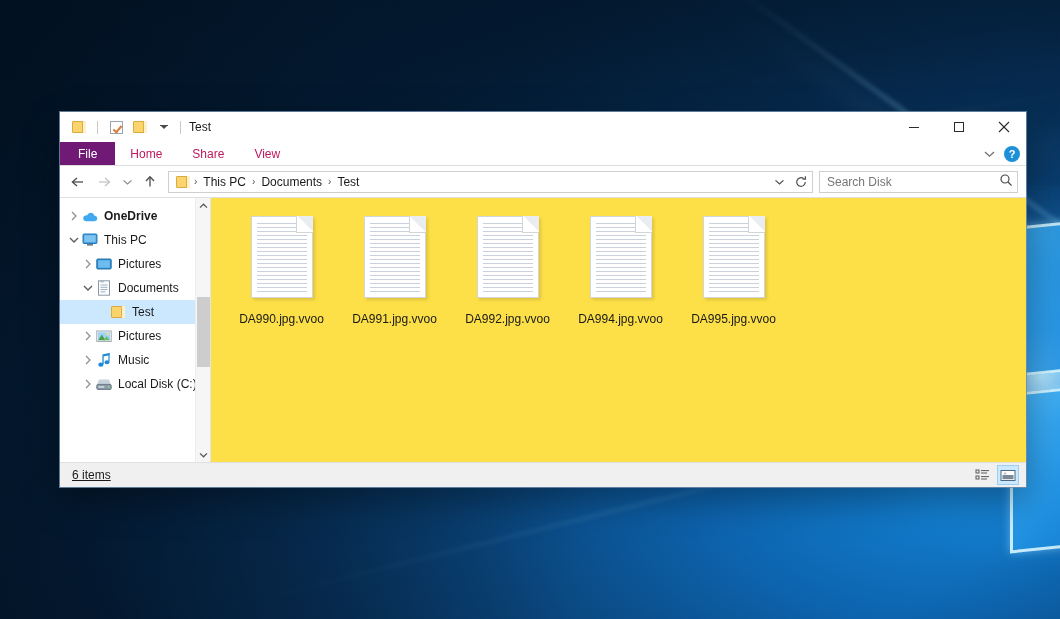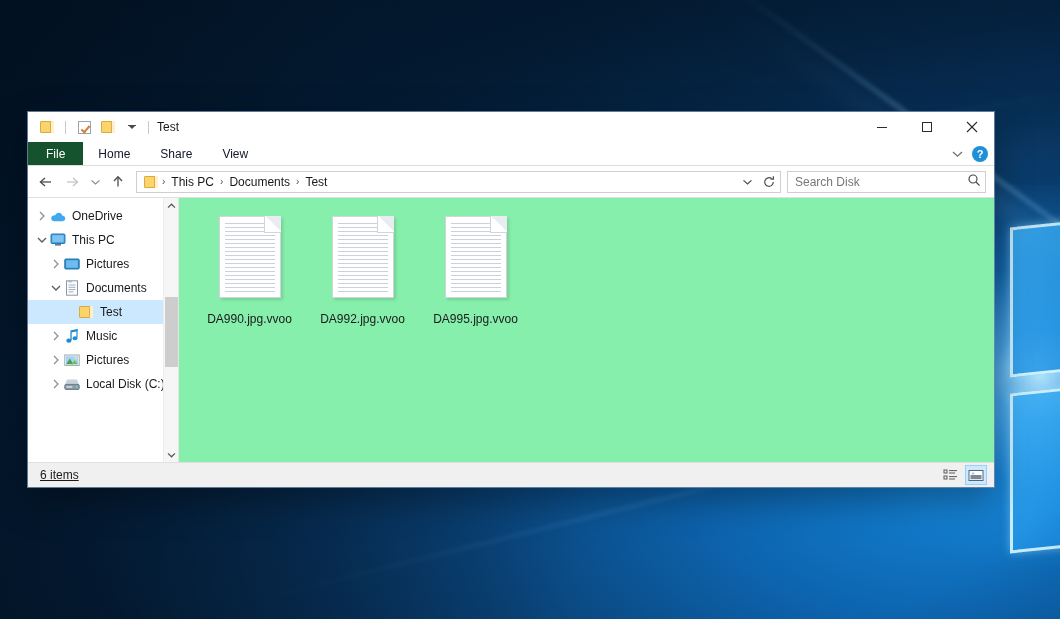--- a/index.html
+++ b/index.html
@@ -68,21 +68,21 @@
   .pane-tl { left: 2px;   top: -150px; width: 66px;  height: 150px; transform: skewY(-6deg); }
   .pane-bl { left: 2px;   top: 16px;   width: 66px;  height: 160px; transform: skewY(-6deg); }
 
   .wp-vignette {
     background: radial-gradient(ellipse 1150px 760px at 52% 46%, rgba(0,0,0,0) 52%, rgba(0,12,26,0.45) 100%);
   }
 
   
   #explorer {
     position: absolute;
-    left: 28px; top: 112px;
+    left: 60px; top: 112px;
     width: 966px; height: 375px;
     background: #ffffff;
     box-shadow: 0 0 0 1px rgba(110,140,170,0.85), 0 14px 34px rgba(0,0,0,0.34);
     display: flex;
     flex-direction: column;
     font-size: 12px;
     color: #000;
   }
 
   
@@ -163,24 +163,24 @@
     background: #ffffff;
     display: flex;
     align-items: stretch;
     flex: 0 0 auto;
     position: relative;
     border-bottom: 1px solid #dcdcdc;
   }
   .tab {
     padding: 0 15px;
     display: flex; align-items: center;
-    font-size: 12px; color: #0f172a;
+    font-size: 12px; color: #be185d;
   }
   .tab.file {
-    background: #14532d;
+    background: #701a75;
     color: #fff;
     padding: 0 18px;
   }
   .ribbon-right {
     position: absolute; right: 6px; top: 0;
     height: 24px; display: flex; align-items: center; gap: 8px;
   }
   .chev-down {
     width: 13px; height: 13px;
     display: flex; align-items: center; justify-content: center;
@@ -300,21 +300,21 @@
   .ns-track { flex: 1; width: 15px; position: relative; }
   .ns-thumb {
     position: absolute;
     left: 1px; width: 13px;
     top: 36%; height: 30%;
     background: #cdcdcd;
   }
 
   .content {
     flex: 1;
-    background: #86efac;
+    background: #fde047;
     border-left: 1px solid #e4e4e4;
     padding: 12px 0 0 14px;
     min-width: 0;
     overflow: hidden;
   }
   .file-grid {
     display: flex;
     flex-wrap: wrap;
     gap: 0px;
   }
@@ -527,21 +527,21 @@
               <line x1="9" y1="9" x2="12.6" y2="12.6" stroke="#4c4c4c" stroke-width="1.3"></line>
             </svg>
         </span>
       </div>
     </div>
 
     <div class="win-body">
 
       <div class="navpane">
         <div id="nav-list">
-            <div class="nav-item" style="padding-left: 6px;">
+            <div class="nav-item" style="padding-left: 6px; font-weight: bold;">
               <span class="nav-expander">
                 <svg width="8" height="10" viewBox="0 0 8 10">
                   <polyline points="2,1 6,5 2,9" fill="none" stroke="#8f8f8f" stroke-width="1.3"></polyline>
                 </svg>
               </span>
               <span class="nav-ico">
                 <svg width="17" height="13" viewBox="0 0 17 13">
                   <path d="M4.3 11.5h8.6c2.1 0 3.3-1.3 3.3-2.9 0-1.6-1.3-2.8-2.9-2.8-.3-2-1.9-3.4-3.9-3.4-1.8 0-3.3 1.1-3.8 2.7-.2 0-.3 0-.5 0C2.9 5.1 1.3 6.5 1.3 8.3c0 1.8 1.4 3.2 3 3.2z" fill="#40a9f0"></path>
                 </svg>
               </span>
@@ -601,46 +601,46 @@
               </span>
               <span class="nav-label">Test</span>
             </div>
             <div class="nav-item" style="padding-left: 20px;">
               <span class="nav-expander">
                 <svg width="8" height="10" viewBox="0 0 8 10">
                   <polyline points="2,1 6,5 2,9" fill="none" stroke="#8f8f8f" stroke-width="1.3"></polyline>
                 </svg>
               </span>
               <span class="nav-ico">
+                <svg width="16" height="13" viewBox="0 0 16 13">
+                  <rect x="0.8" y="1" width="14.4" height="10.4" fill="#fff" stroke="#97a7b4" stroke-width="1"></rect>
+                  <rect x="2" y="2.2" width="12" height="8" fill="#9fd4f5"></rect>
+                  <polygon points="2,10.2 6,4.6 9.2,10.2" fill="#4e9e4e"></polygon>
+                  <polygon points="7.6,10.2 10.6,6.2 14,10.2" fill="#6fba5f"></polygon>
+                  <circle cx="11.8" cy="4" r="1.3" fill="#ffe07a"></circle>
+                </svg>
+              </span>
+              <span class="nav-label">Pictures</span>
+            </div>
+            <div class="nav-item" style="padding-left: 20px;">
+              <span class="nav-expander">
+                <svg width="8" height="10" viewBox="0 0 8 10">
+                  <polyline points="2,1 6,5 2,9" fill="none" stroke="#8f8f8f" stroke-width="1.3"></polyline>
+                </svg>
+              </span>
+              <span class="nav-ico">
                 <svg width="13" height="15" viewBox="0 0 13 15">
                   <path d="M5.2 1.2 11.5 0v2.2L5.2 3.4z" fill="#1e8ad6"></path>
                   <rect x="4.4" y="1.4" width="1.3" height="9.6" fill="#1e8ad6"></rect>
                   <rect x="10.4" y="0.2" width="1.2" height="8.4" fill="#1e8ad6"></rect>
                   <ellipse cx="2.9" cy="11.6" rx="2.6" ry="2.2" fill="#1e8ad6"></ellipse>
                   <ellipse cx="9" cy="9.3" rx="2.4" ry="2" fill="#1e8ad6"></ellipse>
                 </svg>
               </span>
               <span class="nav-label">Music</span>
-            </div>
-            <div class="nav-item" style="padding-left: 20px;">
-              <span class="nav-expander">
-                <svg width="8" height="10" viewBox="0 0 8 10">
-                  <polyline points="2,1 6,5 2,9" fill="none" stroke="#8f8f8f" stroke-width="1.3"></polyline>
-                </svg>
-              </span>
-              <span class="nav-ico">
-                <svg width="16" height="13" viewBox="0 0 16 13">
-                  <rect x="0.8" y="1" width="14.4" height="10.4" fill="#fff" stroke="#97a7b4" stroke-width="1"></rect>
-                  <rect x="2" y="2.2" width="12" height="8" fill="#9fd4f5"></rect>
-                  <polygon points="2,10.2 6,4.6 9.2,10.2" fill="#4e9e4e"></polygon>
-                  <polygon points="7.6,10.2 10.6,6.2 14,10.2" fill="#6fba5f"></polygon>
-                  <circle cx="11.8" cy="4" r="1.3" fill="#ffe07a"></circle>
-                </svg>
-              </span>
-              <span class="nav-label">Pictures</span>
             </div>
             <div class="nav-item" style="padding-left: 20px;">
               <span class="nav-expander">
                 <svg width="8" height="10" viewBox="0 0 8 10">
                   <polyline points="2,1 6,5 2,9" fill="none" stroke="#8f8f8f" stroke-width="1.3"></polyline>
                 </svg>
               </span>
               <span class="nav-ico">
                 <svg width="16" height="13" viewBox="0 0 16 13">
                   <path d="M3 1.5h10l2 5.2H1z" fill="#c8d2da"></path>
@@ -681,21 +681,39 @@
               </div>
               <div class="file-name">DA990.jpg.vvoo</div>
             </div>
             <div class="file-item">
               <div class="file-icon-wrap">
                 <div class="page">
                   <div class="page-lines"></div>
                   <div class="page-fold"></div>
                 </div>
               </div>
+              <div class="file-name">DA991.jpg.vvoo</div>
+            </div>
+            <div class="file-item">
+              <div class="file-icon-wrap">
+                <div class="page">
+                  <div class="page-lines"></div>
+                  <div class="page-fold"></div>
+                </div>
+              </div>
               <div class="file-name">DA992.jpg.vvoo</div>
+            </div>
+            <div class="file-item">
+              <div class="file-icon-wrap">
+                <div class="page">
+                  <div class="page-lines"></div>
+                  <div class="page-fold"></div>
+                </div>
+              </div>
+              <div class="file-name">DA994.jpg.vvoo</div>
             </div>
             <div class="file-item">
               <div class="file-icon-wrap">
                 <div class="page">
                   <div class="page-lines"></div>
                   <div class="page-fold"></div>
                 </div>
               </div>
               <div class="file-name">DA995.jpg.vvoo</div>
             </div>

